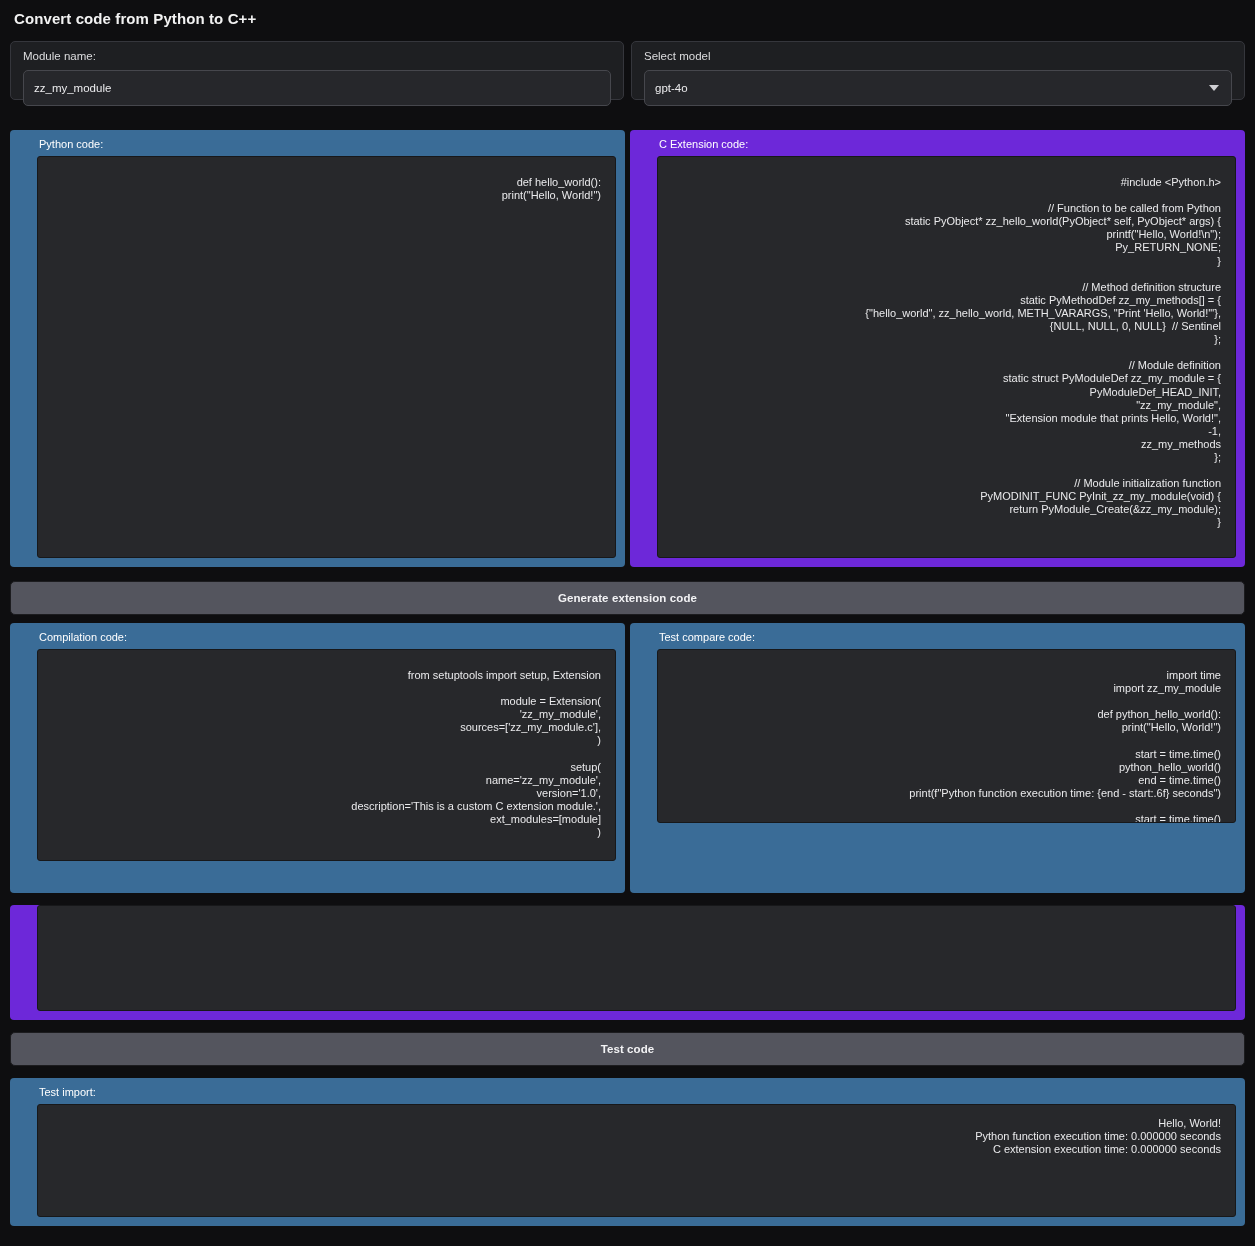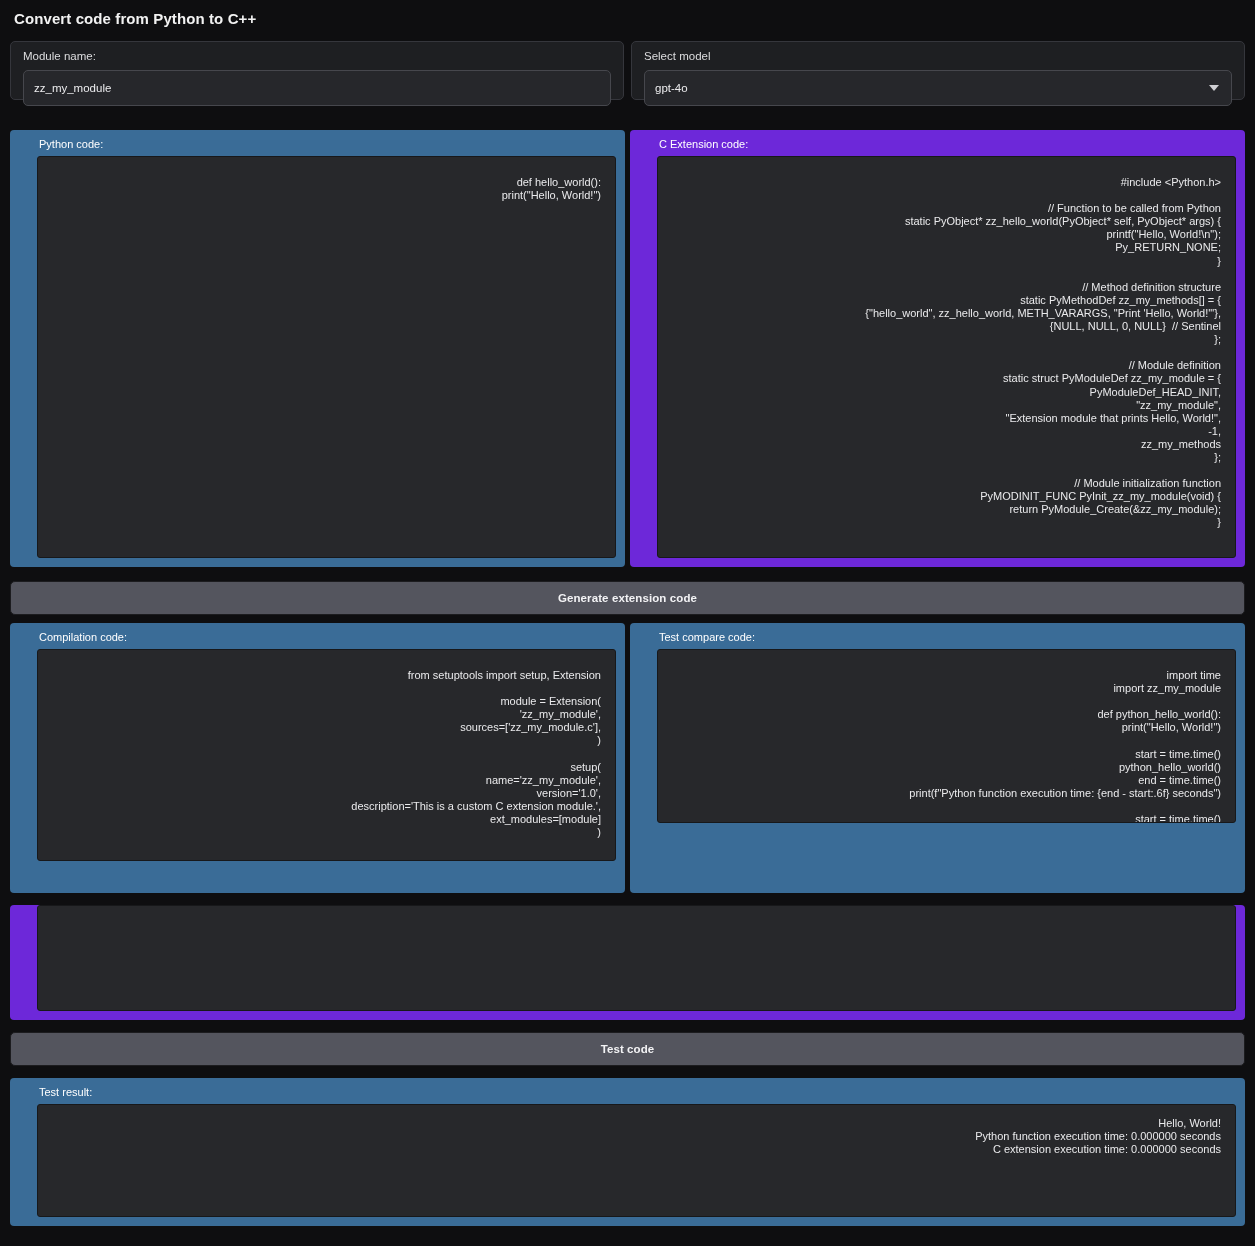--- a/index.html
+++ b/index.html
@@ -190,21 +190,21 @@
 
   <div class="panel green result-ext">
     <div class="code-box">
       <pre></pre>
     </div>
   </div>
 
   <button class="action-button btn-test">Test code</button>
 
   <div class="panel blue result-test">
-    <div class="panel-label">Test result:</div>
+    <div class="panel-label">Test import:</div>
     <div class="code-box">
       <pre>Hello, World!
 Python function execution time: 0.000000 seconds
 C extension execution time: 0.000000 seconds</pre>
     </div>
   </div>
 
 </div>
 
 </body></html>

